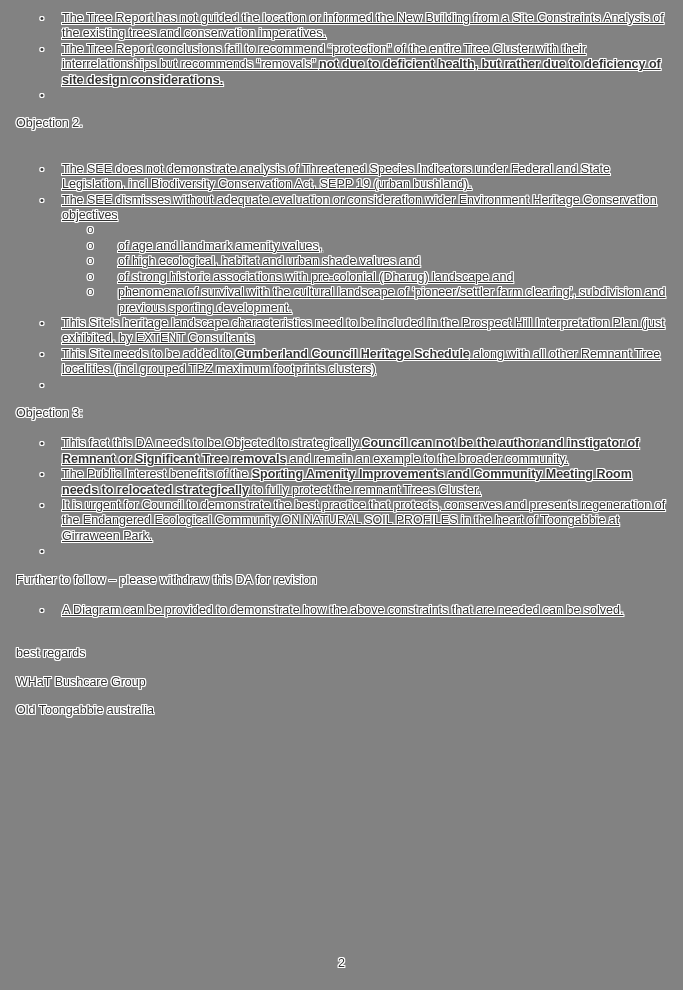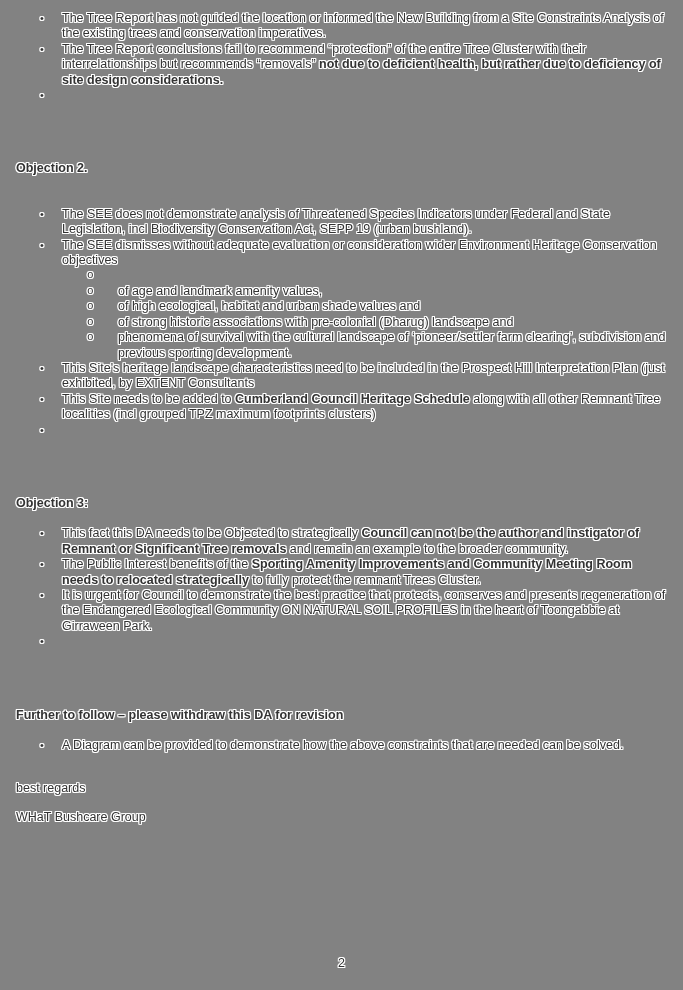--- a/index.html
+++ b/index.html
@@ -18,23 +18,23 @@
     line-height: 15.4px;
     text-shadow:
       -1px -1px 0 #ffffff, 0 -1px 0 #ffffff, 1px -1px 0 #ffffff,
       -1px  0   0 #ffffff,                   1px  0   0 #ffffff,
       -1px  1px 0 #ffffff, 0  1px 0 #ffffff, 1px  1px 0 #ffffff;
   }
   .row { display: flex; align-items: flex-start; }
   .mk { flex: 0 0 auto; }
   .l1 > .row > .mk { margin-left: 24px; width: 22px; font-size: 11px; }
   .l2 > .row > .mk { margin-left: 71px; width: 31px; font-family: "Liberation Mono", "DejaVu Sans Mono", monospace; font-size: 11px; }
-  .tx { flex: 1 1 auto; min-height: 15.4px; }
+  .tx { flex: 1 1 auto; min-height: 15.4px; text-decoration: underline; }
   b, .bold { font-weight: bold; }
-  .heading { font-weight: bold; margin-top: 45px; }
+  .heading { font-weight: normal; }
   .blank { height: 15px; }
   .blank.sm { height: 13px; }
   .pagenum {
     position: absolute; left: 0; right: 0; top: 956px;
     text-align: center;
   }
 </style>
 </head>
 <body>
 
@@ -139,15 +139,16 @@
       <div class="tx"><span>A Diagram can be provided to demonstrate how the above constraints that are needed can be solved.</span></div>
     </div>
   </div>
 
   <div class="blank"></div>
   <div class="blank sm"></div>
   <div>best regards</div>
   <div class="blank sm"></div>
   <div>WHaT Bushcare Group</div>
   <div class="blank sm"></div>
+  <div>Old Toongabbie australia</div>
 
   <div class="pagenum">2</div>
 </div>
 
 </body></html>

